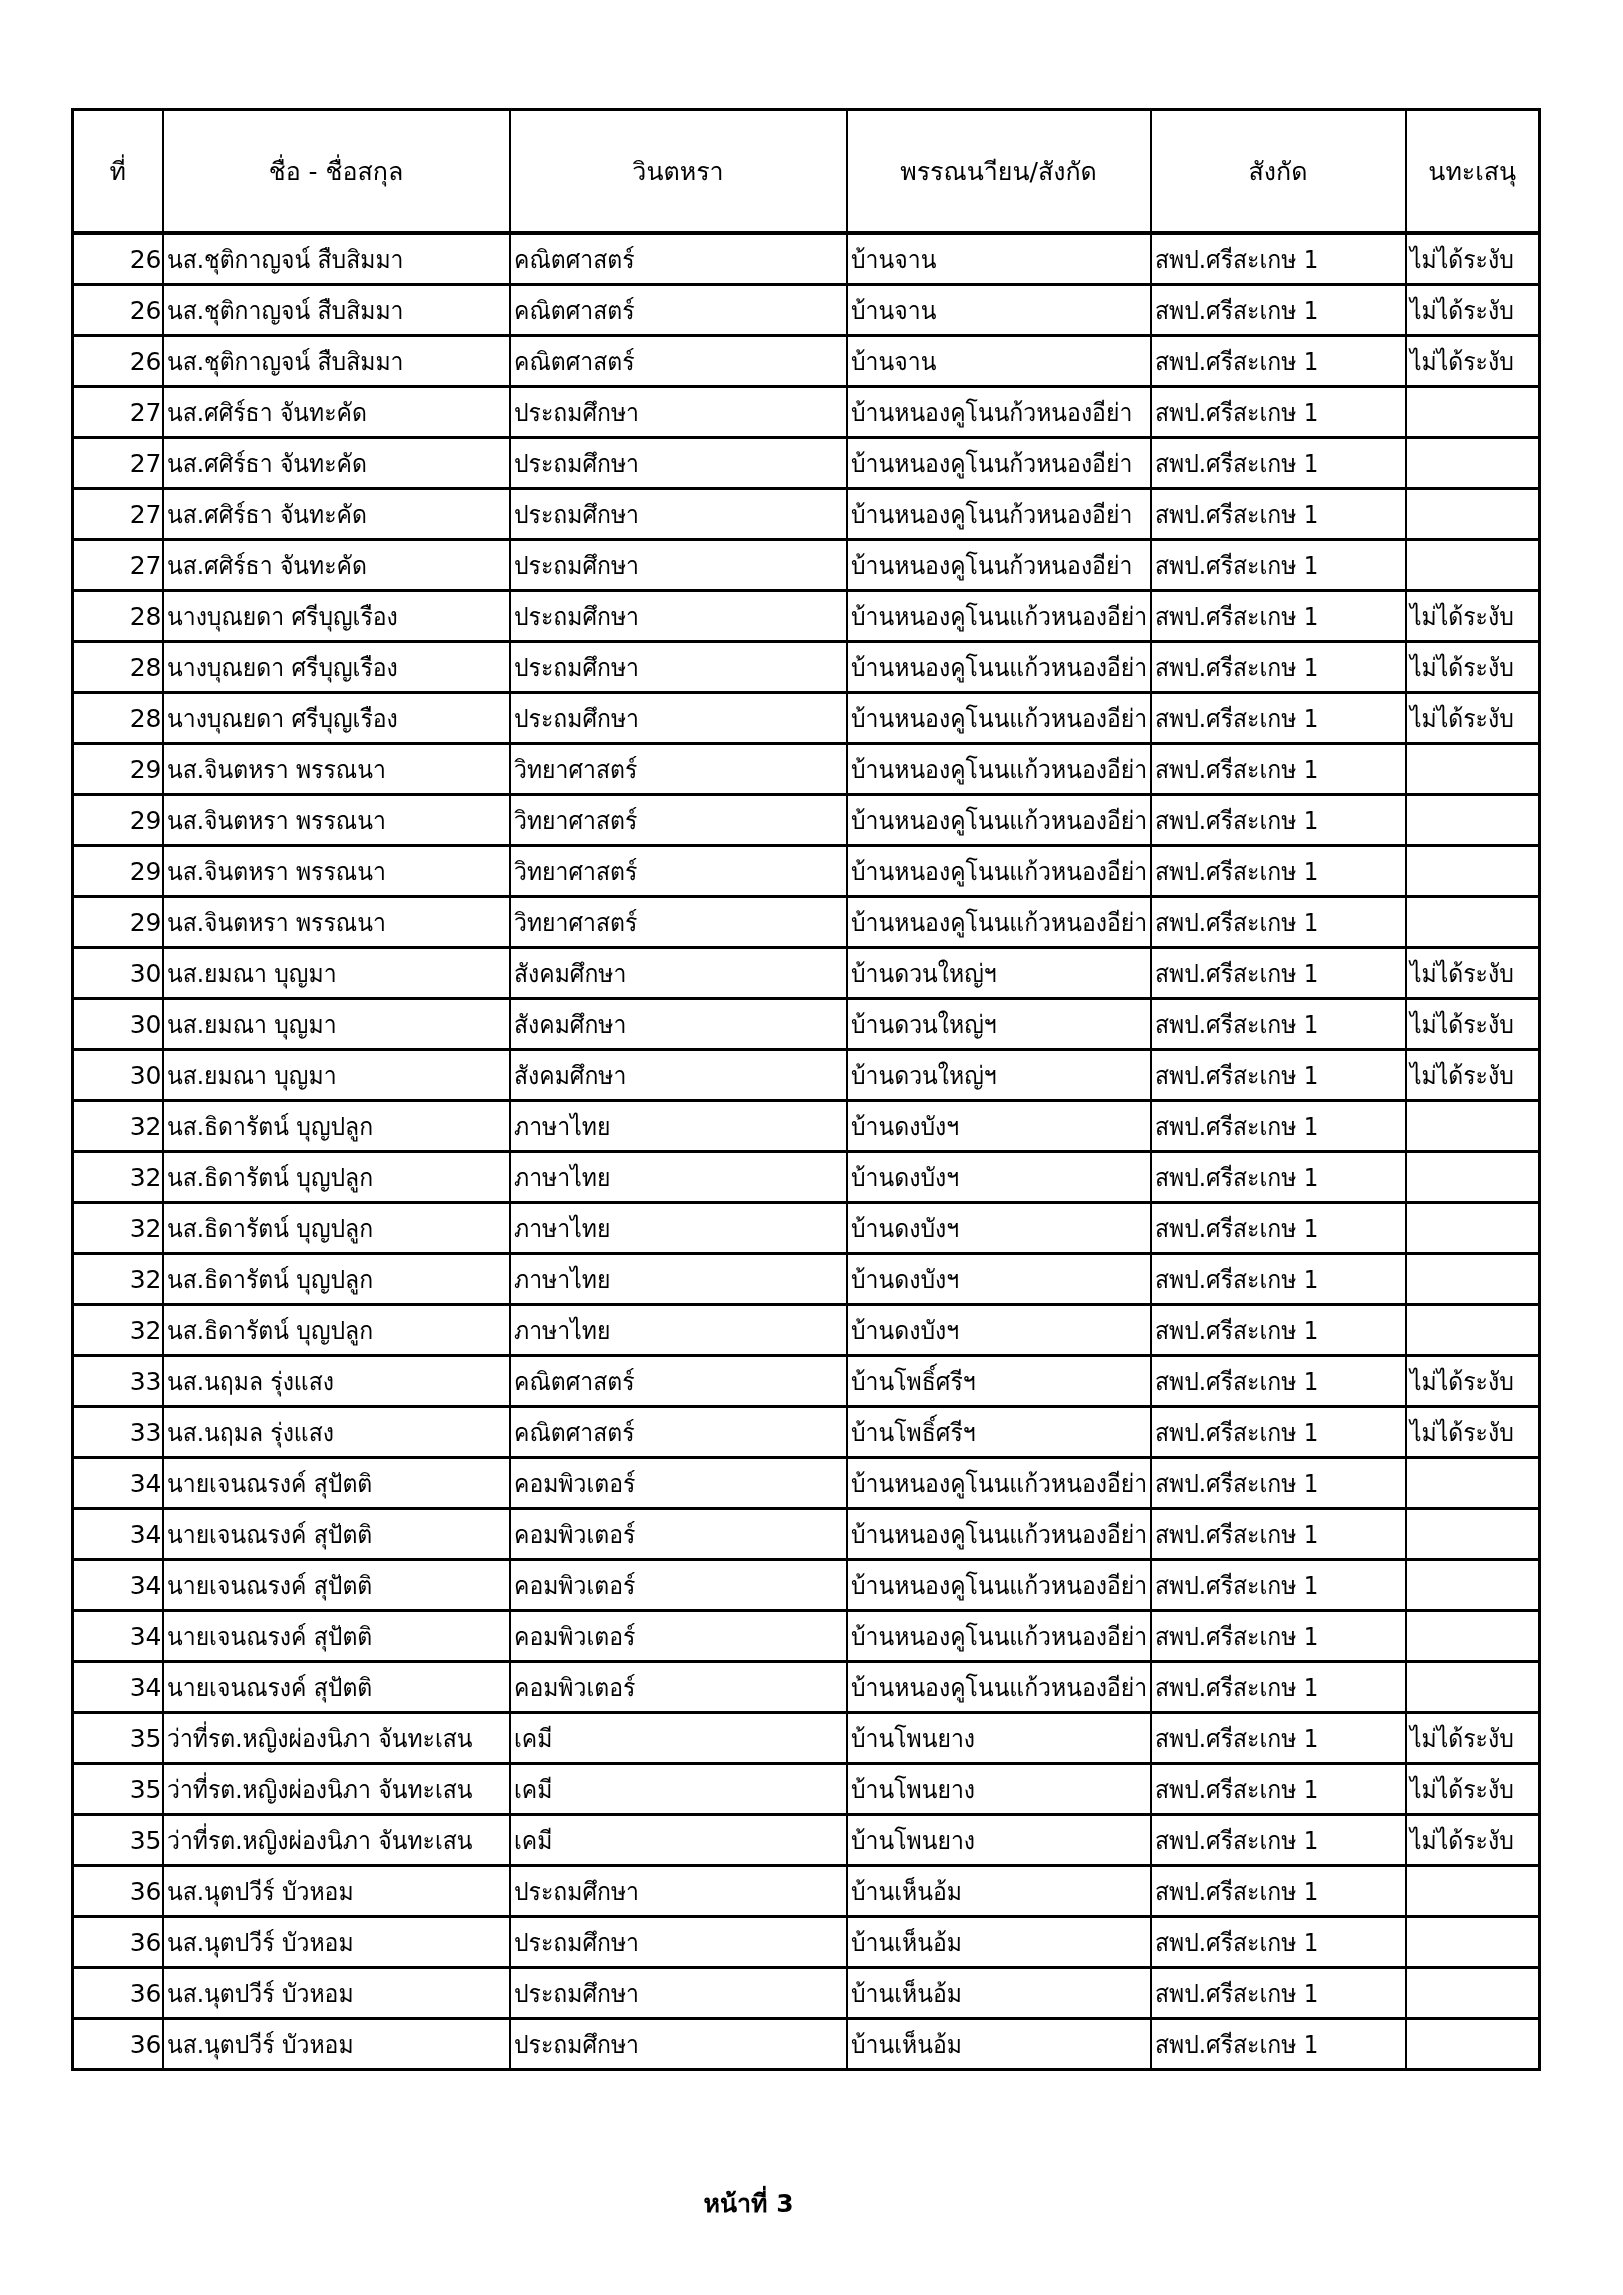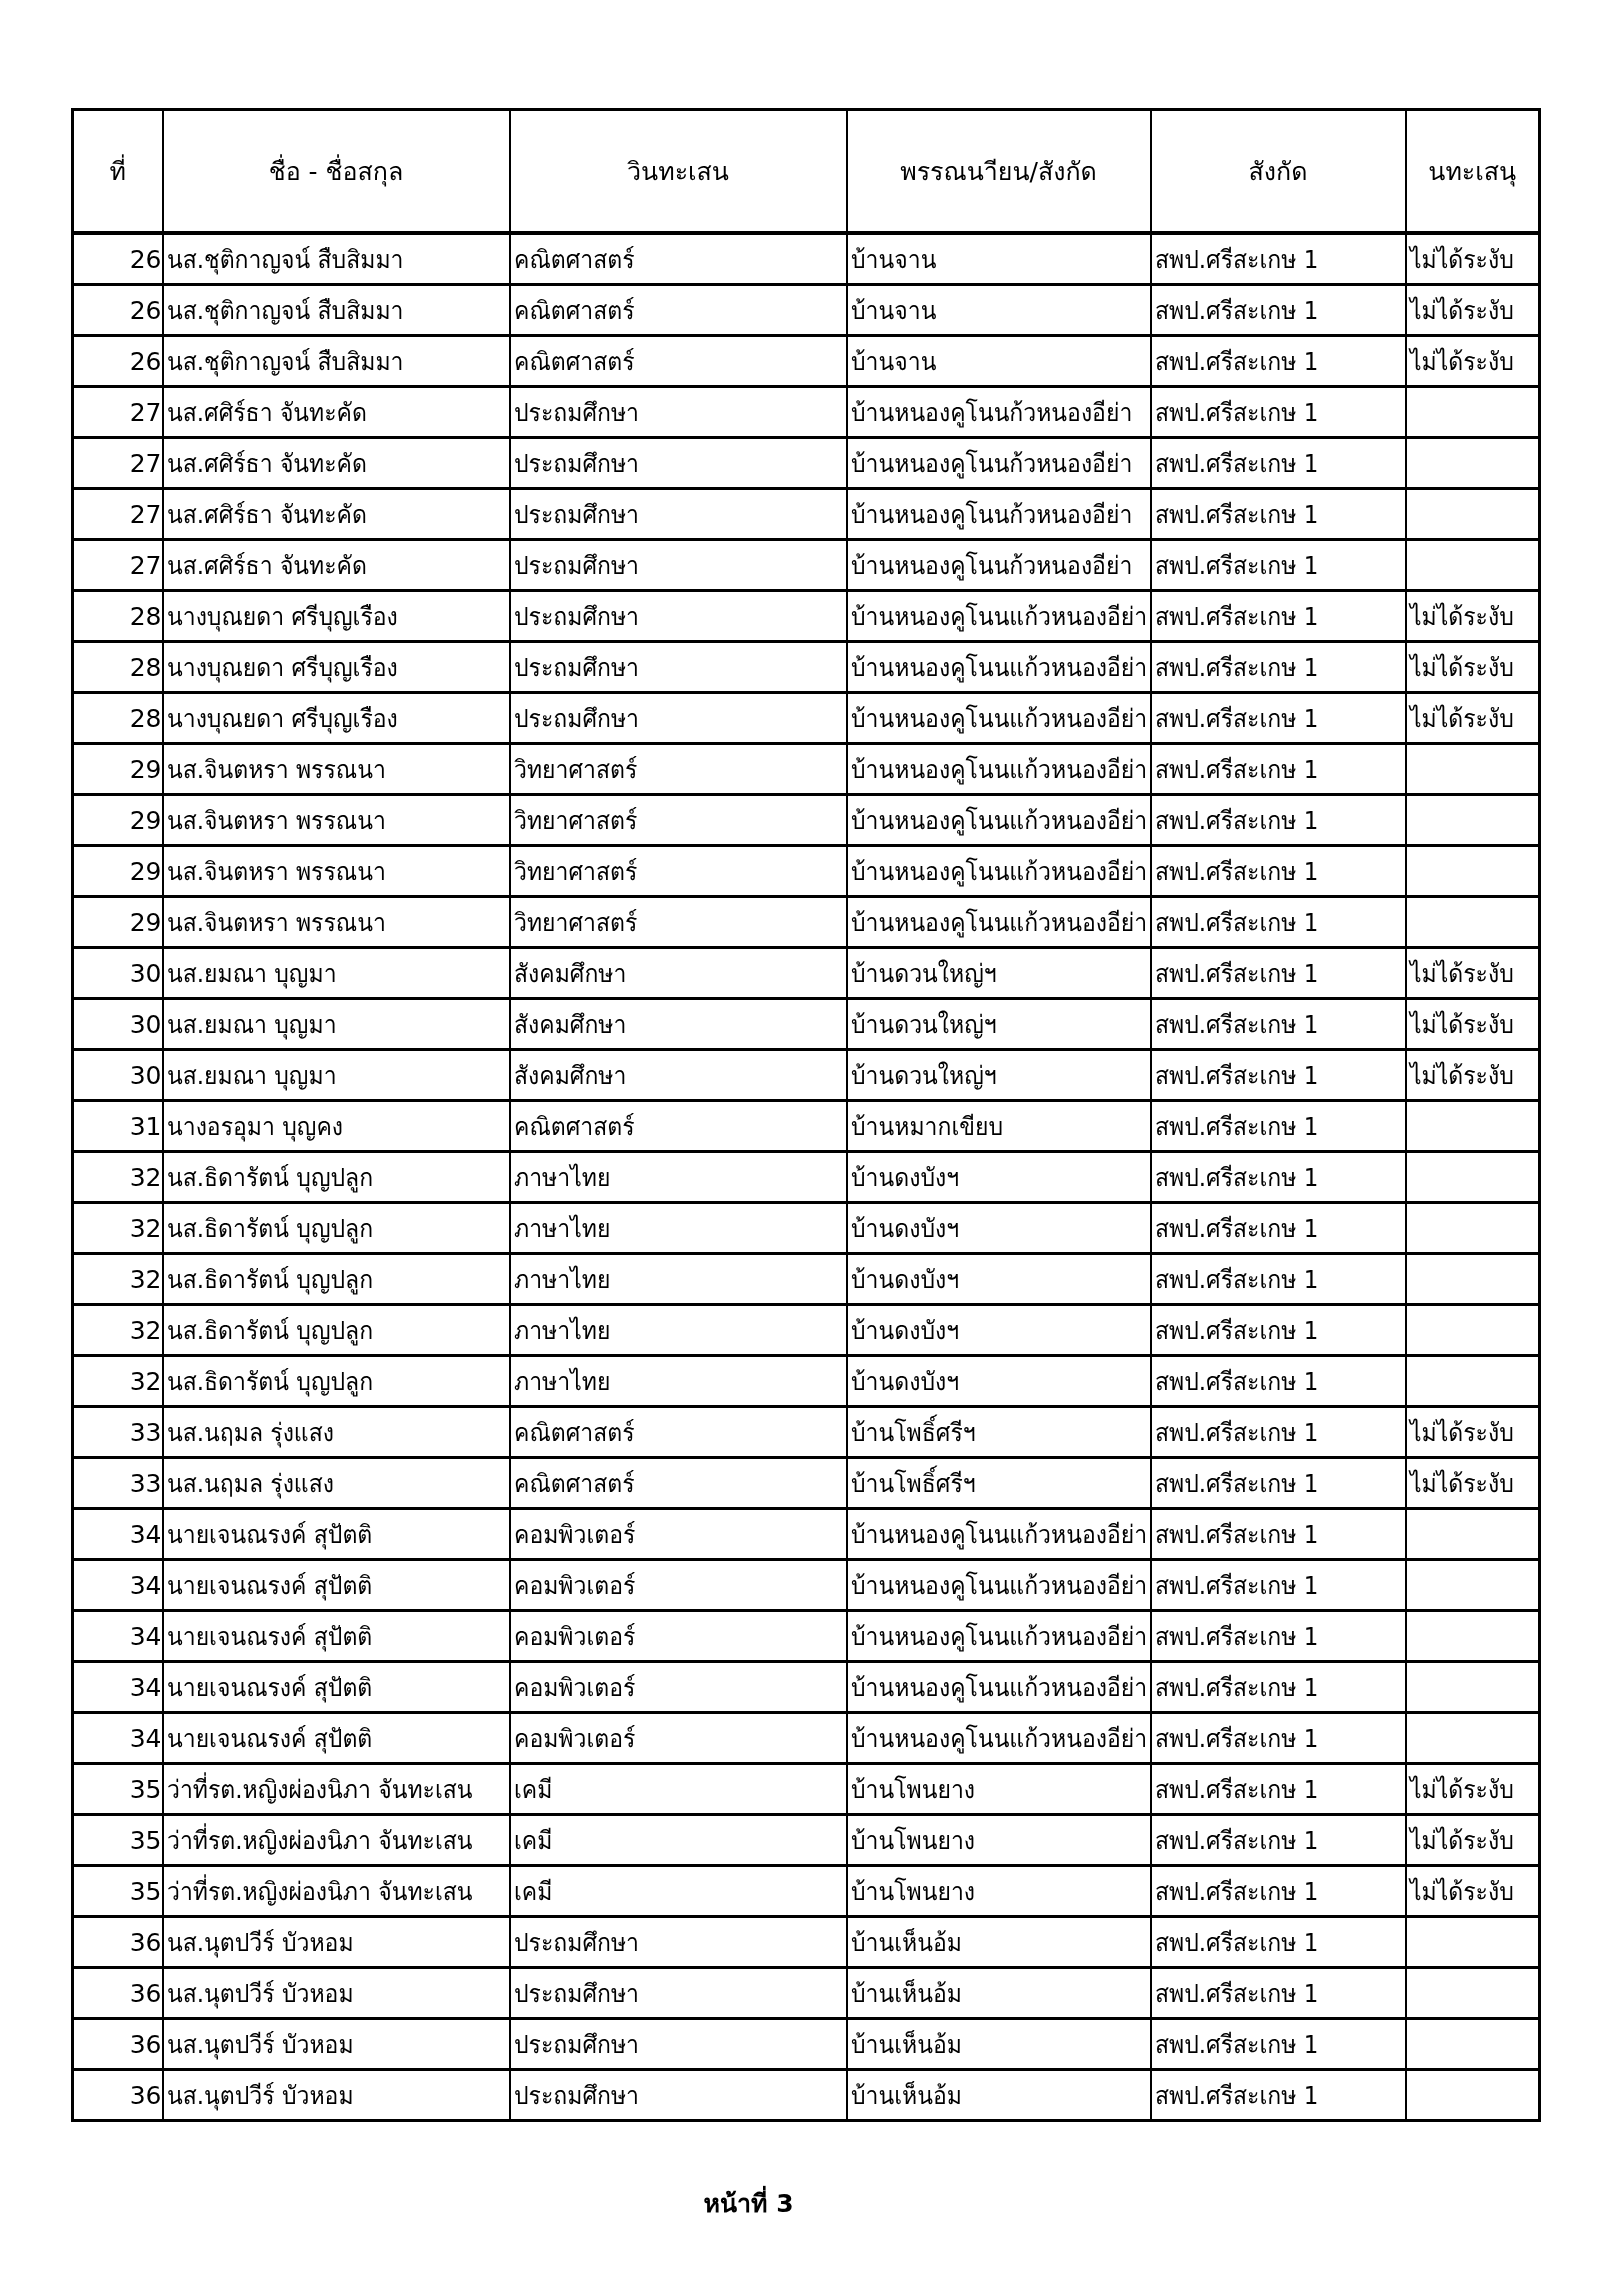--- a/index.html
+++ b/index.html
@@ -45,21 +45,21 @@
       <col class="c-name">
       <col class="c-major">
       <col class="c-school">
       <col class="c-aff">
       <col class="c-note">
   </colgroup>
   <thead>
     <tr>
       <th>ที่</th>
       <th>ชื่อ  -  ชื่อสกุล</th>
-      <th>วินทะเสน</th>
+      <th>วินตหรา</th>
       <th>พรรณนาียน/สังกัด</th>
       <th>สังกัด</th>
       <th>นทะเสนุ</th>
     </tr>
   </thead>
   <tbody id="table-body">
       <tr>
         <td class="no"><span>26</span></td>
         <td class="txt"><span>นส.ชุติกาญจน์  สืบสิมมา</span></td>
         <td class="txt"><span>คณิตศาสตร์</span></td>
@@ -187,28 +187,20 @@
         <td class="txt"><span>สพป.ศรีสะเกษ 1</span></td>
         <td class="txt"><span>ไม่ได้ระงับ</span></td>
       </tr>
       <tr>
         <td class="no"><span>30</span></td>
         <td class="txt"><span>นส.ยมณา  บุญมา</span></td>
         <td class="txt"><span>สังคมศึกษา</span></td>
         <td class="txt"><span>บ้านดวนใหญ่ฯ</span></td>
         <td class="txt"><span>สพป.ศรีสะเกษ 1</span></td>
         <td class="txt"><span>ไม่ได้ระงับ</span></td>
-      </tr>
-      <tr>
-        <td class="no"><span>31</span></td>
-        <td class="txt"><span>นางอรอุมา  บุญคง</span></td>
-        <td class="txt"><span>คณิตศาสตร์</span></td>
-        <td class="txt"><span>บ้านหมากเขียบ</span></td>
-        <td class="txt"><span>สพป.ศรีสะเกษ 1</span></td>
-        <td class="txt"><span></span></td>
       </tr>
       <tr>
         <td class="no"><span>32</span></td>
         <td class="txt"><span>นส.ธิดารัตน์  บุญปลูก</span></td>
         <td class="txt"><span>ภาษาไทย</span></td>
         <td class="txt"><span>บ้านดงบังฯ</span></td>
         <td class="txt"><span>สพป.ศรีสะเกษ 1</span></td>
         <td class="txt"><span></span></td>
       </tr>
       <tr>

